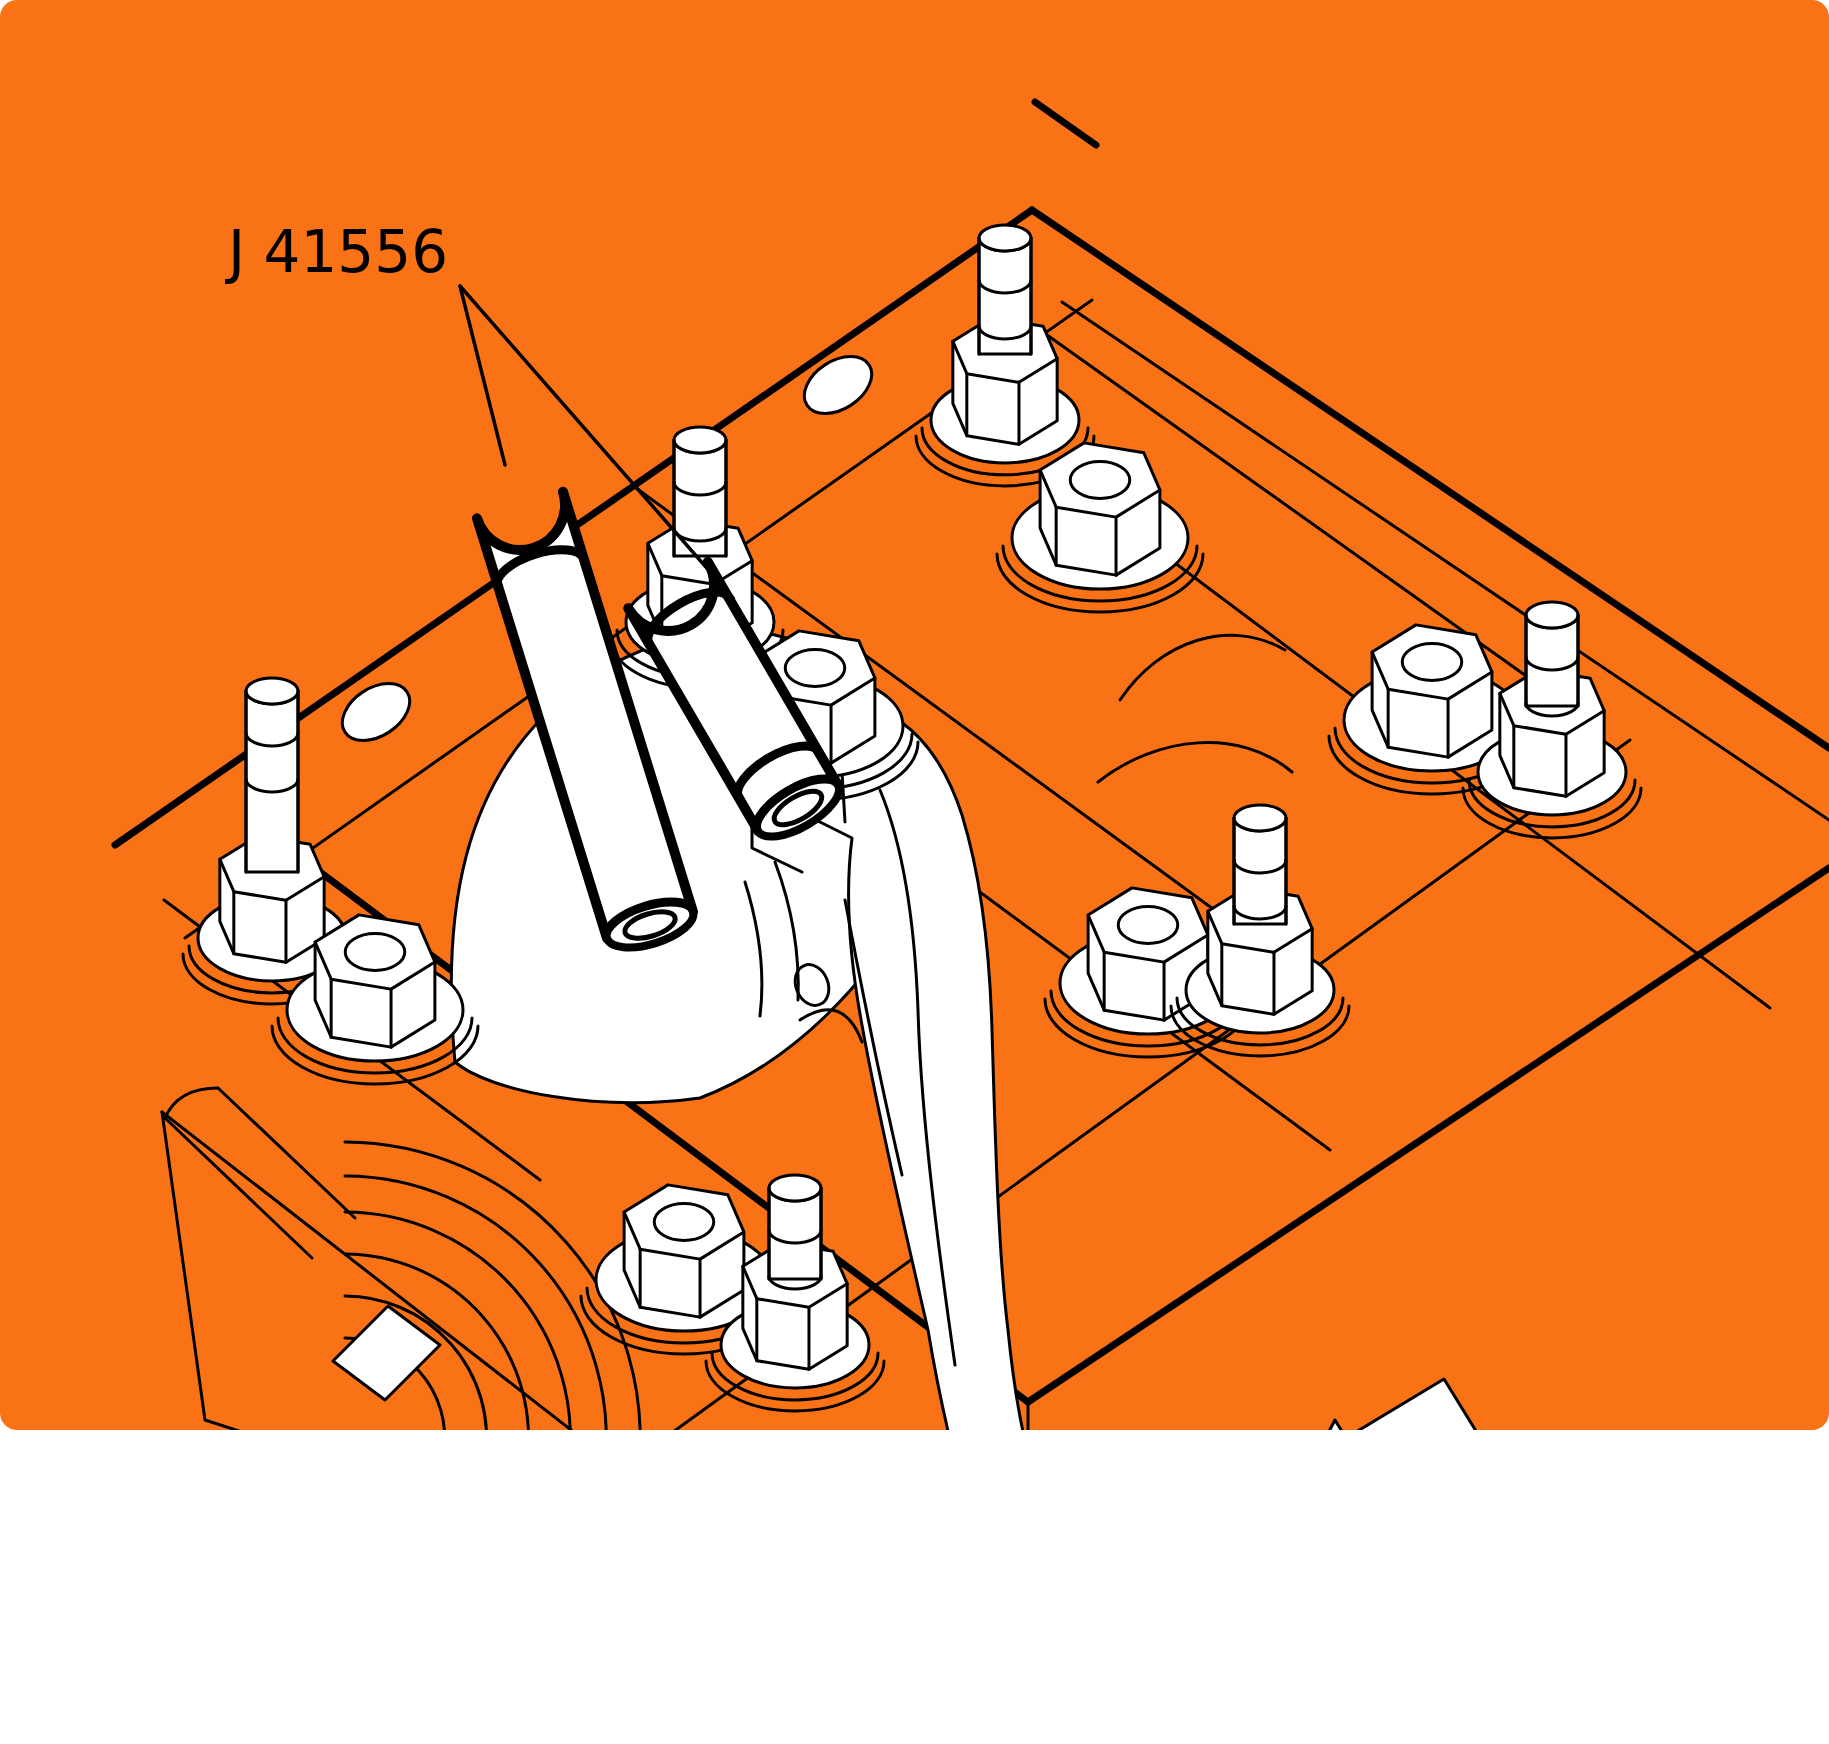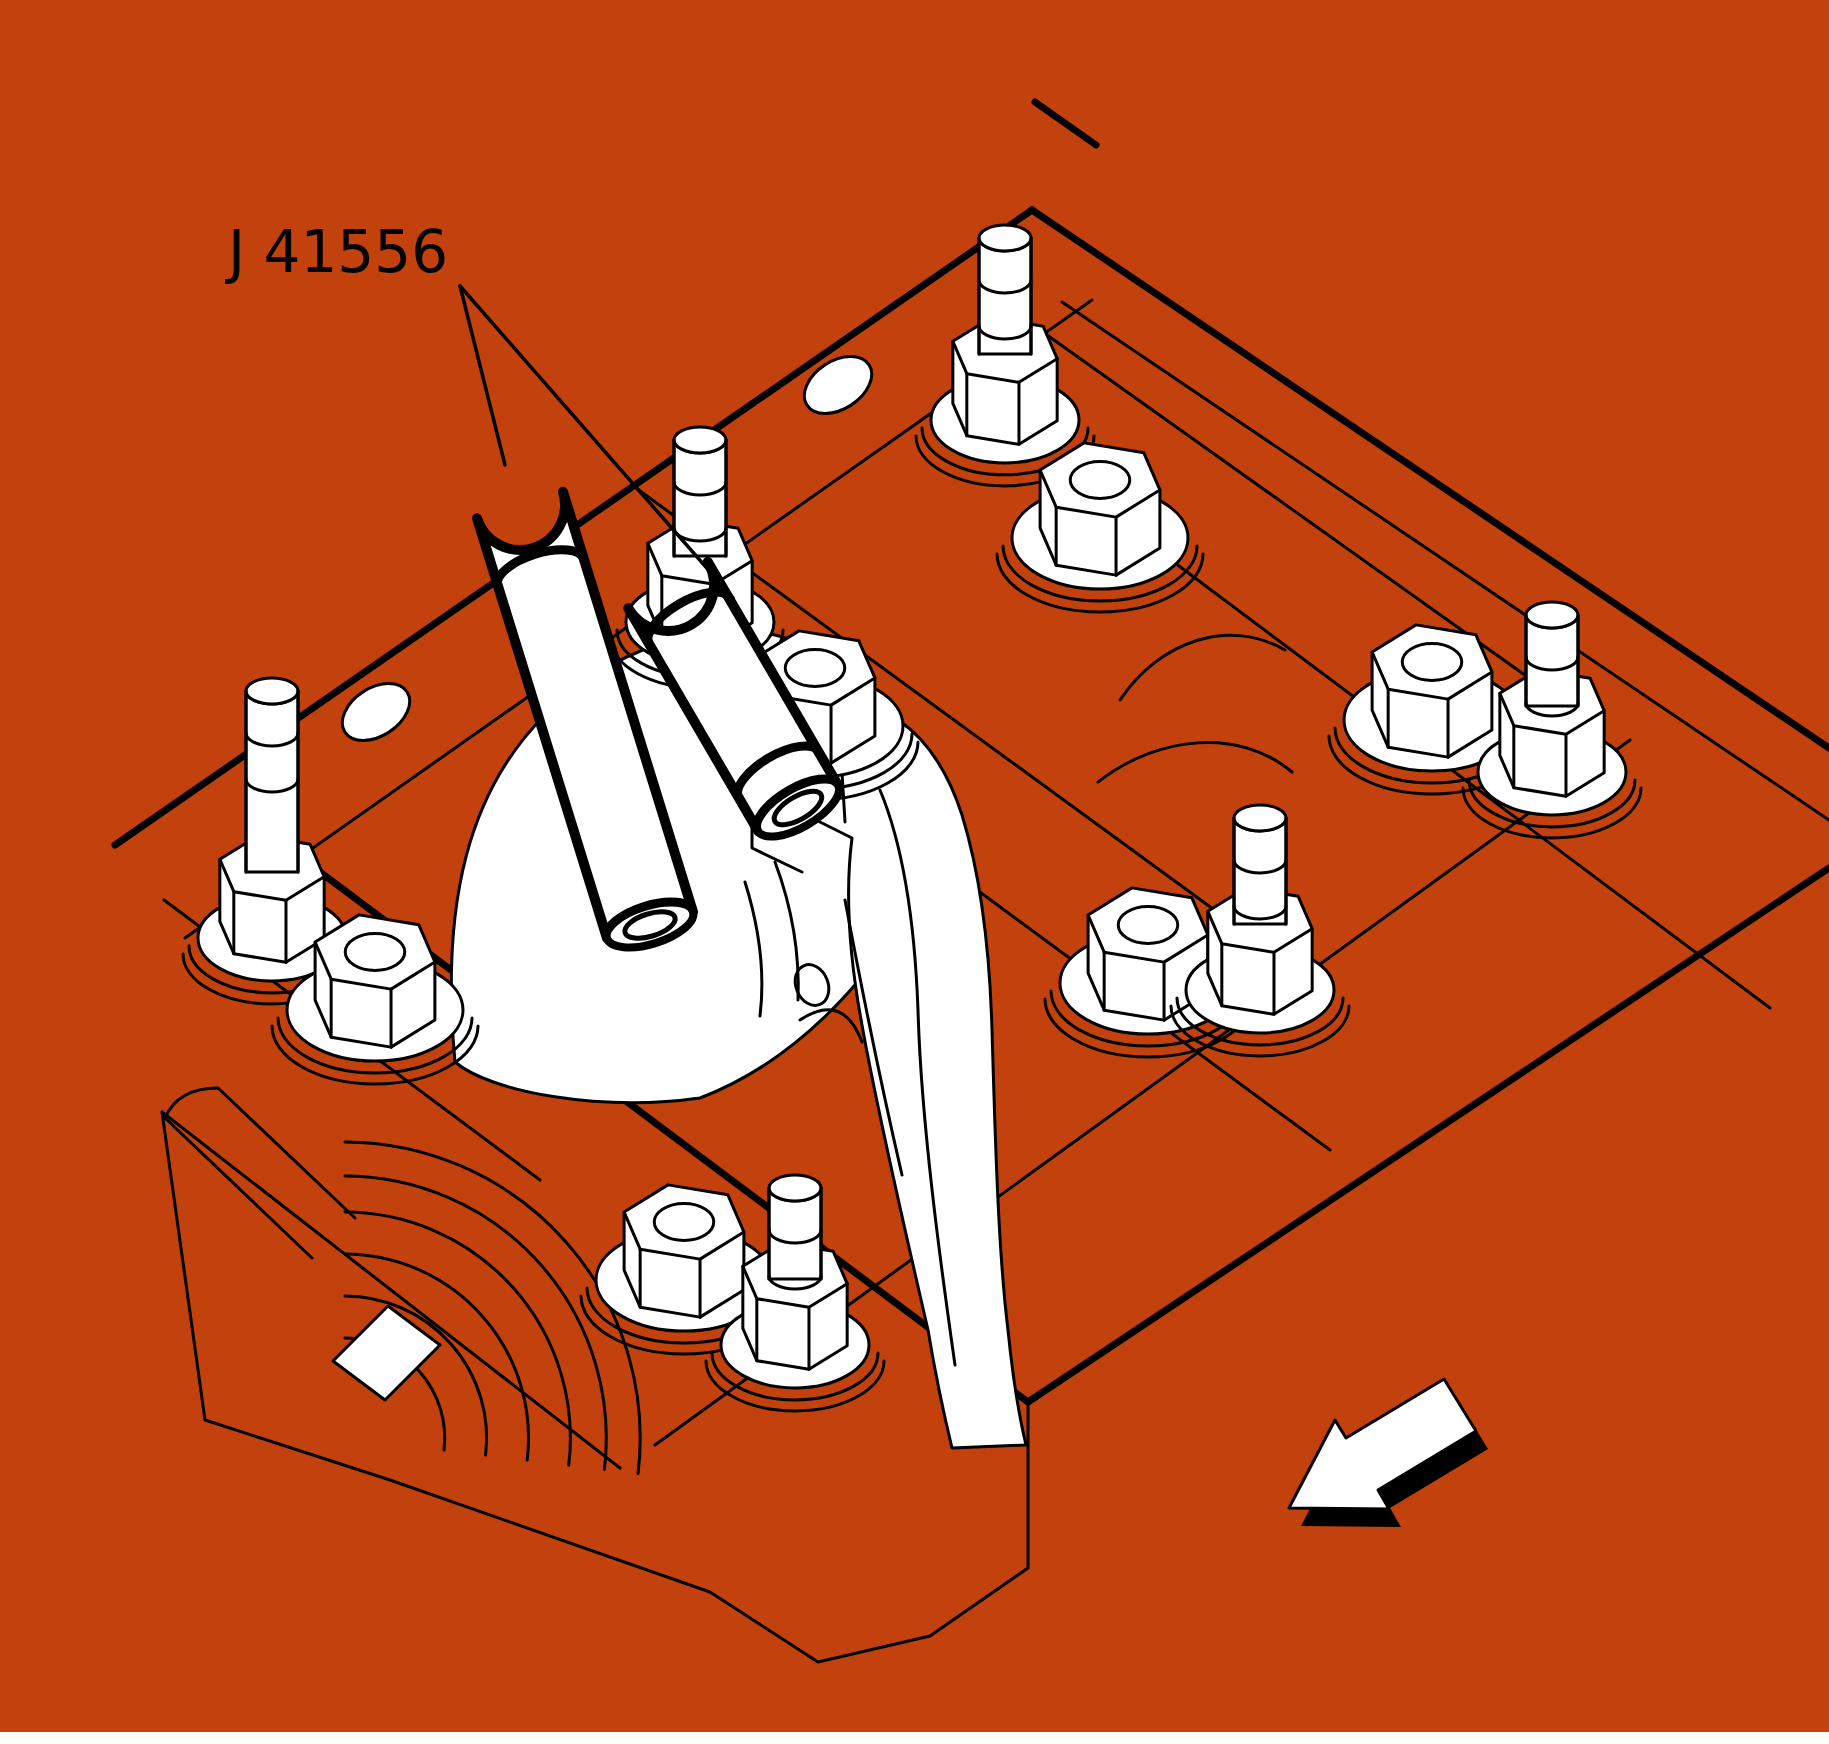--- a/index.html
+++ b/index.html
@@ -1,17 +1,17 @@
 <!DOCTYPE html>
 <html><head>
 <meta charset="utf-8">
 <style>
   html,body{margin:0;padding:0;background:#ffffff;}
-  .page{position:relative;width:1829px;height:1732px;background:#c2410c;overflow:hidden;
-        font-family:"DejaVu Sans","Liberation Sans",sans-serif;}
+  .page{position:relative;width:1829px;height:1430px;background:#f97316;overflow:hidden;
+        font-family:"DejaVu Sans","Liberation Sans",sans-serif;border-radius:17px;}
   svg{position:absolute;left:0;top:0;}
   .tool-label{font-family:"DejaVu Sans","Liberation Sans",sans-serif;font-size:58px;fill:#000;}
 </style>
 </head>
 <body>
 
 <div class="page">
   <svg id="fig" viewBox="0 0 1829 1744" width="1829" height="1744">
     <g id="drawing">
         <g>

